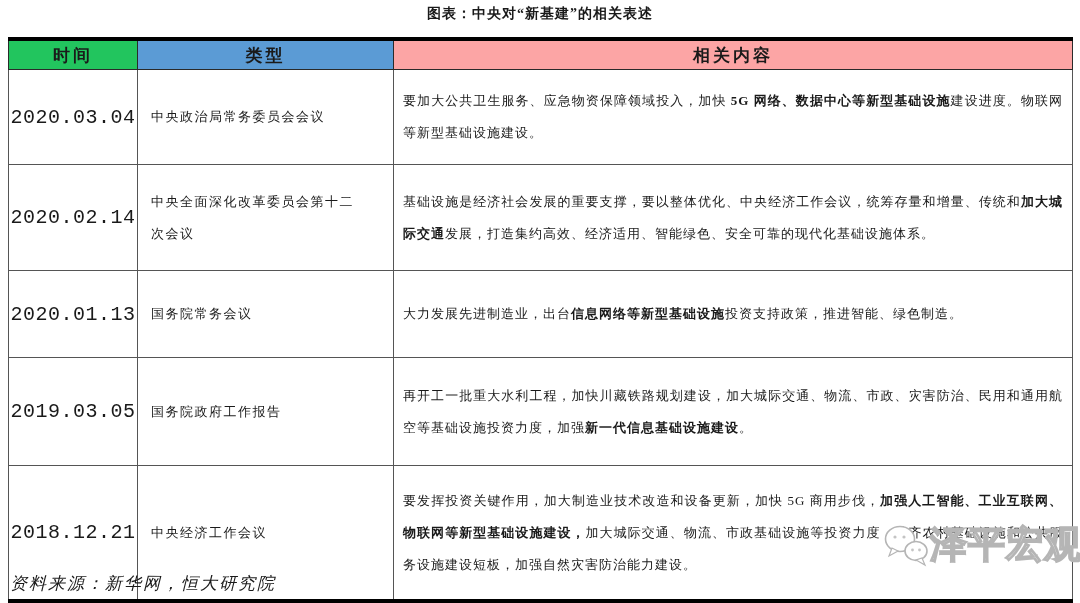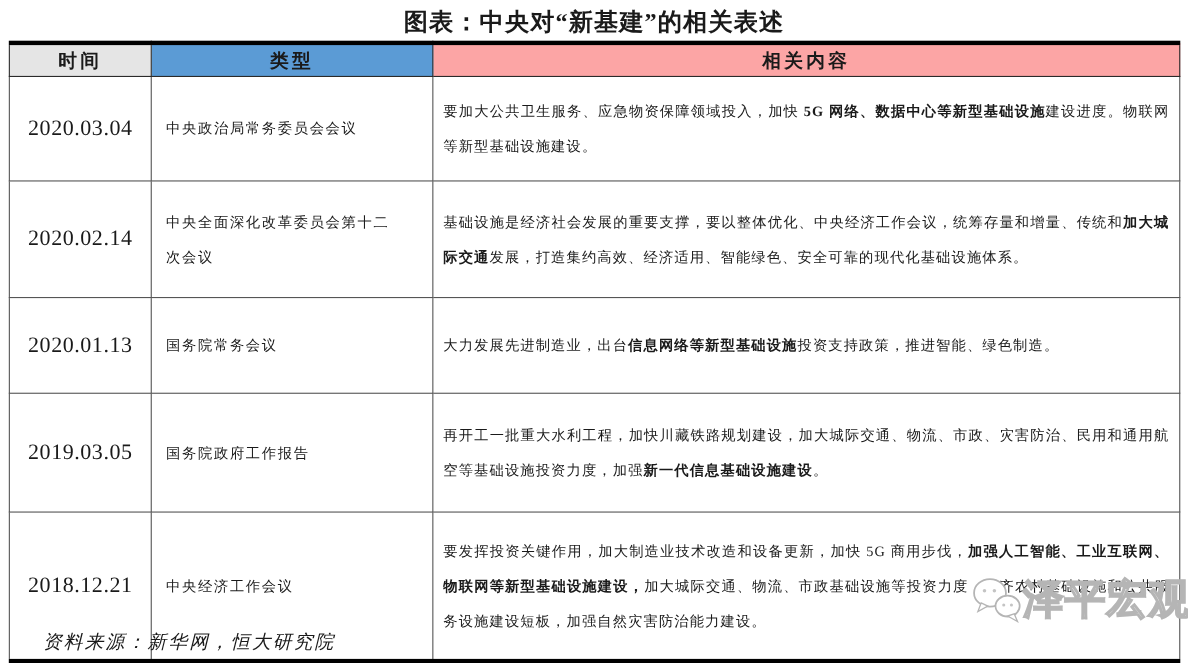--- a/index.html
+++ b/index.html
@@ -5,54 +5,54 @@
   html,body{margin:0;padding:0;background:#ffffff;}
   body{
     width:1080px;height:603px;overflow:hidden;
     font-family:"Liberation Serif","DejaVu Serif",serif;
     color:#1a1a1a;
   }
   .page{position:relative;width:1080px;height:603px;background:#fff;}
 
   .title{
     position:absolute;top:5px;left:0;width:100%;
-    text-align:center;font-size:22px;font-weight:bold;letter-spacing:1px;
+    text-align:center;font-size:14px;font-weight:bold;letter-spacing:1px;
   }
 
   table.tbl{
     position:absolute;top:37px;left:8px;width:1064px;
     border-collapse:collapse;table-layout:fixed;
     border-top:4px solid #000;border-bottom:4px solid #000;
   }
   col.c1{width:129px}
   col.c2{width:256px}
   col.c3{width:679px}
 
   th{
     height:26px;font-size:17px;font-weight:bold;letter-spacing:3px;
     font-family:"Liberation Sans","DejaVu Sans",sans-serif;
     border:1px solid #2a2a2a;text-align:center;vertical-align:middle;
   }
   td{
     border:1px solid #555;vertical-align:middle;font-size:13px;
   }
-  td.date{text-align:center;font-size:20px;letter-spacing:0.5px;}
+  td.date{text-align:center;font-size:20px;letter-spacing:0.5px;font-family:Liberation Mono, monospace;}
   td.type{padding:4px 34px 4px 13px;line-height:32px;letter-spacing:1.5px;}
   td.content{padding:4px 9px;line-height:32px;text-align:justify;letter-spacing:1px;}
   td.content .bold{font-weight:bold;}
 
   #tbody tr:nth-child(1) td{height:86px}
   #tbody tr:nth-child(2) td{height:97px}
   #tbody tr:nth-child(3) td{height:78px}
   #tbody tr:nth-child(4) td{height:99px}
   #tbody tr:nth-child(5) td{height:125px}
 
   .source{
     position:absolute;top:572px;left:10px;
-    font-style:italic;font-size:17px;letter-spacing:2px;margin-left:29px;
+    font-style:italic;font-size:17px;letter-spacing:2px;
   }
 
   .watermark{
     position:absolute;top:522px;left:882px;z-index:5;
     display:flex;align-items:center;
   }
   .watermark svg{width:48px;height:46px;flex:0 0 auto;}
   .wm-text{
     font-family:"Liberation Sans","DejaVu Sans",sans-serif;
     font-size:37px;font-weight:bold;letter-spacing:1px;
@@ -70,21 +70,21 @@
   <div class="title">图表：中央对“新基建”的相关表述</div>
 
   <table class="tbl">
     <colgroup>
         <col class="c1">
         <col class="c2">
         <col class="c3">
       </colgroup>
     <thead>
       <tr>
-        <th class="th-blue" style="background: #e5e5e5;">时间</th>
+        <th class="th-blue" style="background: #22c55e;">时间</th>
         <th class="th-blue" style="background: rgb(91, 155, 213);">类型</th>
         <th class="th-blue" style="background: #fca5a5;">相关内容</th>
       </tr>
     </thead>
     <tbody id="tbody">
         <tr>
           <td class="date">2020.03.04</td>
           <td class="type">中央政治局常务委员会会议</td>
           <td class="content"><span>要加大公共卫生服务、应急物资保障领域投入，加快 </span><span class="bold">5G 网络、数据中心等新型基础设施</span><span>建设进度。物联网等新型基础设施建设。</span></td>
         </tr>

